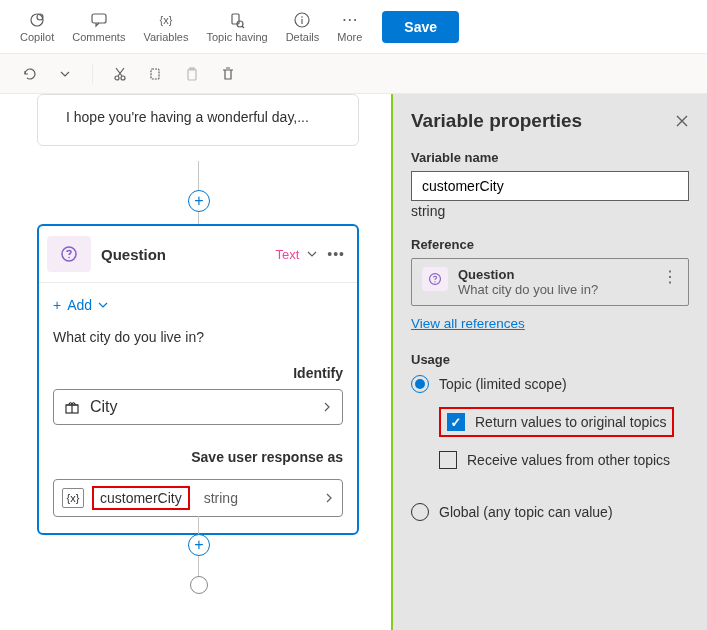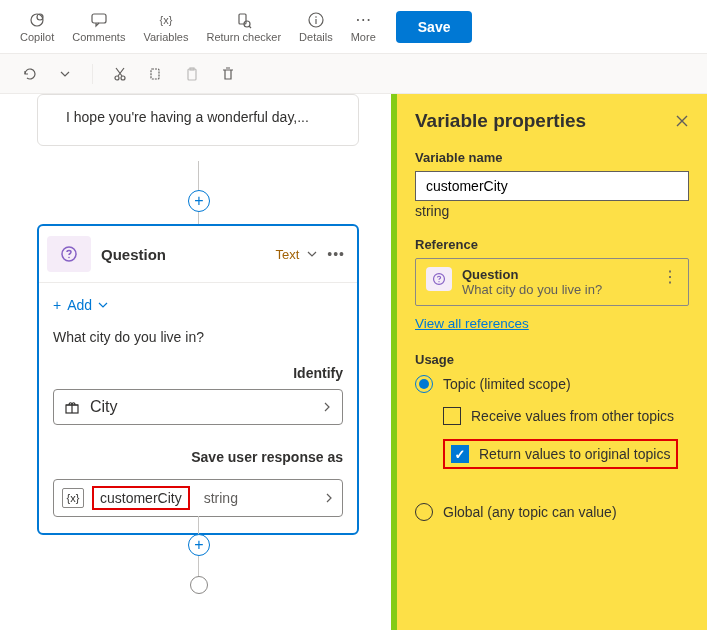--- a/index.html
+++ b/index.html
@@ -33,21 +33,21 @@
   .line1 { top: 67px; height: 34px; }
   .plus-btn { position:absolute; width: 22px; height:22px; border-radius:50%; background:#fff; border:1px solid #0078d4; color:#0078d4; display:flex; align-items:center; justify-content:center; font-size:16px; font-weight:300; cursor:pointer; }
   .plus1 { left: 188px; top: 96px; }
   .line2 { top: 118px; height: 14px; }
   
   
   .q-card { position: absolute; left: 37px; top: 130px; width: 322px; background:#fff; border: 2px solid #0078d4; border-radius:6px; }
   .q-header { display:flex; align-items:center; padding: 10px 12px 10px 0; border-bottom: 1px solid #edebe9; }
   .q-icon-box { width: 44px; height:36px; display:flex; align-items:center; justify-content:center; background:#f5ecf8; border-radius:4px; margin-left:8px; margin-right:10px; }
   .q-title { font-weight:600; font-size:15px; flex:1; }
-  .q-type { font-size:13px; color:#a16207; margin-right:8px; }
+  .q-type { font-size:13px; color:#ec4899; margin-right:8px; }
   .q-chevron { margin-right:10px; color:#605e5c; }
   .q-dots { color:#605e5c; cursor:pointer; font-size: 14px; letter-spacing: 1px; }
   .q-body { padding: 10px 14px 16px 14px; }
   .add-row { display:flex; align-items:center; color:#0078d4; font-size:14px; gap:6px; cursor:pointer; padding: 4px 0 10px 0;}
   .q-text { font-size:14px; color:#323130; padding: 6px 0 14px 0; }
   .field-label { font-weight:600; font-size:14px; padding: 6px 0 8px 0; text-align: right; }
   .identify-box { display:flex; align-items:center; border:1px solid #8a8886; border-radius:4px; padding: 8px 10px; gap:10px; cursor:pointer; }
   .identify-box .chev-right { margin-left:auto; color:#605e5c; }
   .gift-icon { width:16px; height:16px; }
   .save-as-box { display:flex; align-items:center; border:1px solid #8a8886; border-radius:4px; padding: 6px 8px; gap:8px; cursor:pointer; margin-top:6px; }
@@ -55,21 +55,21 @@
   .var-name-box { border:2px solid #e00000; padding: 2px 6px; font-size:14px; }
   .var-type-text { color:#605e5c; font-size:14px; margin-left:6px; }
   .save-as-box .chev-right { margin-left:auto; color:#605e5c; }
   
   .line3 { top: 422px; height: 22px; }
   .plus2 { left: 188px; top: 440px; }
   .line4 { top: 462px; height: 22px; }
   .end-circle { position:absolute; left:190px; top:482px; width:18px; height:18px; border:1.5px solid #8a8886; border-radius:50%; background:#fff; }
   
   
-  .right-panel { width: 316px; border-left:6px solid #84cc16; padding: 16px 18px 12px 18px; overflow-y:auto; background:#fde047; position:relative; }
+  .right-panel { width: 316px; border-left:2px solid #84cc16; padding: 16px 18px 12px 18px; overflow-y:auto; background:#e5e5e5; position:relative; }
   .rp-title-row { display:flex; align-items:center; }
   .rp-title { font-size:19px; font-weight:600; flex:1; }
   .rp-close { cursor:pointer; font-size:16px; color:#605e5c; }
   .rp-label { font-weight:600; font-size:13px; margin-top:18px; margin-bottom:6px; }
   .rp-input { width:100%; border:1px solid #605e5c; padding:6px 10px; font-size:14px; }
   .rp-text { font-size:14px; padding-top:2px; }
   .ref-box { border:1px solid #8a8886; border-radius:2px; padding:8px 10px; display:flex; align-items:flex-start; gap:10px; margin-top:4px; }
   .ref-icon-box { width:26px; height:24px; background:#f5ecf8; border-radius:4px; display:flex; align-items:center; justify-content:center; flex-shrink:0; }
   .ref-content { flex:1; }
   .ref-title { font-weight:600; font-size:13px; }
@@ -124,21 +124,21 @@
       <span>Variables</span>
     </div>
     <div class="toolbar-item">
       <span class="icon-svg">
           <svg width="18" height="18" viewBox="0 0 18 18">
             <rect x="4" y="3" width="7" height="10" rx="1" stroke="#605e5c" fill="none" stroke-width="1.2"></rect>
             <circle cx="12" cy="13" r="3" stroke="#605e5c" fill="none" stroke-width="1.2"></circle>
             <path d="M14 15 L16 17" stroke="#605e5c" stroke-width="1.2"></path>
           </svg>
         </span>
-      <span>Return checker</span>
+      <span>Topic having</span>
     </div>
     <div class="toolbar-item">
       <span class="icon-svg">
           <svg width="18" height="18" viewBox="0 0 18 18">
             <circle cx="9" cy="9" r="7" stroke="#605e5c" fill="none" stroke-width="1.2"></circle>
             <circle cx="9" cy="6" r="0.8" fill="#605e5c"></circle>
             <path d="M9 8 V13" stroke="#605e5c" stroke-width="1.2"></path>
           </svg>
         </span>
       <span>Details</span>
@@ -296,28 +296,28 @@
     </div>
     <a class="view-all">View all references</a>
     
     <div class="rp-label" style="margin-top:20px">Usage</div>
     <div class="usage-group">
       <div class="radio-row">
         <span class="radio checked"></span>
         <span>Topic (limited scope)</span>
       </div>
       <div class="checkbox-row">
-        <span class="checkbox"></span>
-        <span>Receive values from other topics</span>
-      </div>
-      <div class="checkbox-row">
         <span class="highlight-red" style="gap:10px;align-items:center">
           <span class="checkbox checked"></span>
           <span>Return values to original topics</span>
         </span>
       </div>
+      <div class="checkbox-row">
+        <span class="checkbox"></span>
+        <span>Receive values from other topics</span>
+      </div>
       <div class="radio-row" style="margin-top:34px">
         <span class="radio"></span>
         <span>Global (any topic can value)</span>
       </div>
     </div>
   </div>
 </div>
 
 </body></html>

